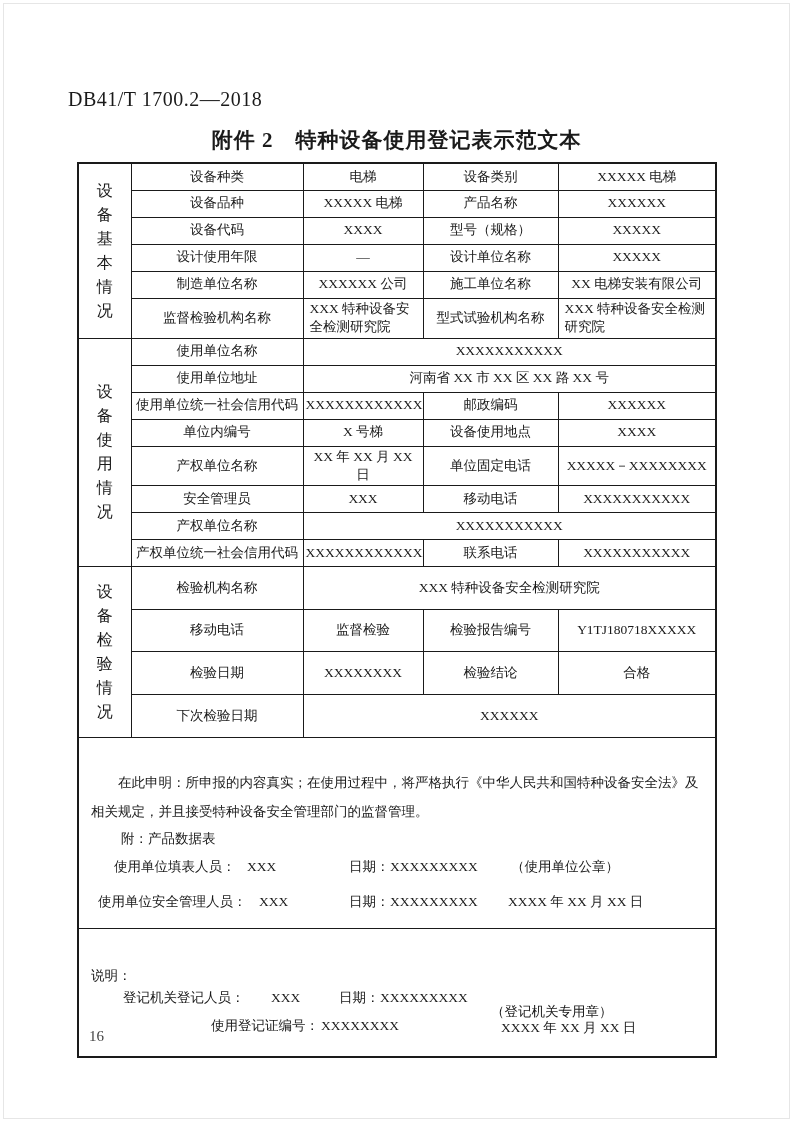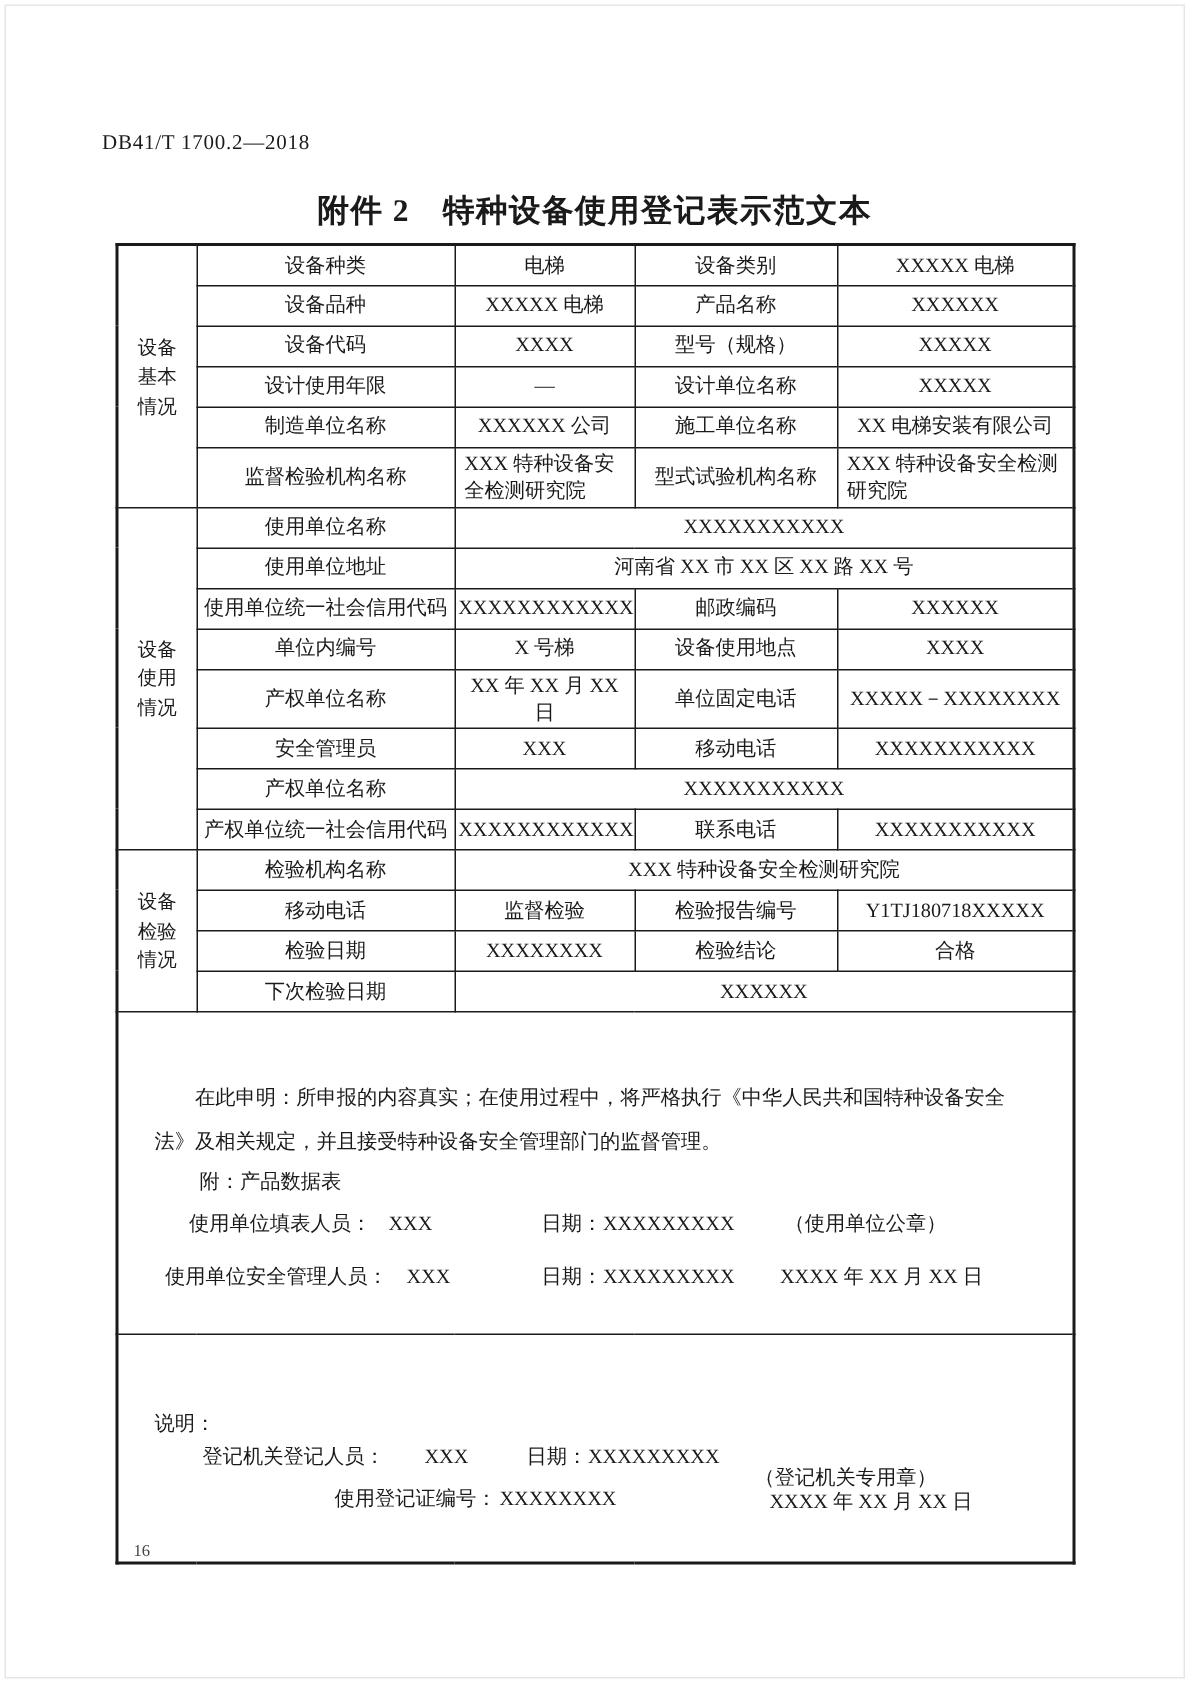--- a/index.html
+++ b/index.html
@@ -1,46 +1,46 @@
 <!DOCTYPE html>
 <html><head>
 <meta charset="utf-8">
 <style>
   html,body{margin:0;padding:0;}
   body{
     width:793px;height:1122px;position:relative;background:#ffffff;
     font-family:"Liberation Serif","DejaVu Serif",serif;color:#1a1a1a;
   }
   .page-frame{position:absolute;left:3px;top:3px;right:3px;bottom:3px;border:1px solid #e6e6e6;pointer-events:none;}
-  .doc-number{position:absolute;left:68px;top:88px;font-size:14px;letter-spacing:.5px;}
+  .doc-number{position:absolute;left:68px;top:88px;font-size:20px;letter-spacing:.5px;}
   .doc-title{position:absolute;left:0;top:126px;width:100%;text-align:center;font-weight:bold;font-size:21px;letter-spacing:1px;}
   .form-table{
     position:absolute;left:77px;top:162px;width:638px;
     border-collapse:collapse;table-layout:fixed;
     font-size:13.5px;
   }
   .form-table td{
     border:1px solid #1a1a1a;text-align:center;vertical-align:middle;
     padding:1px 2px;line-height:1.35;overflow:hidden;
   }
   .form-table{border:2px solid #1a1a1a;}
   .form-table tr{height:27px;}
   tr.tall{height:40px;}
   td.sec{padding:0;}
-  td.sec .vert{width:30px;margin:13px auto;word-break:break-all;line-height:1.5;font-size:13px;}
+  td.sec .vert{width:30px;margin:13px auto;word-break:break-all;line-height:1.5;font-size:16px;}
   td.left{text-align:left;padding-left:6px;}
-  td.big{padding:16px;vertical-align:top;}
+  td.big{padding:4px;vertical-align:top;}
   .decl{position:relative;height:182px;text-align:left;font-size:13.5px;}
   .decl .stmt{position:absolute;top:26px;left:8px;right:12px;margin:0;text-indent:2em;line-height:29px;}
   .decl .attach{position:absolute;top:88px;left:38px;margin:0;}
   .decl .sigrow{position:absolute;left:0;width:100%;height:20px;}
   .decl .sigrow span{position:absolute;white-space:nowrap;}
   .notes{position:relative;height:119px;text-align:right;font-size:13.5px;}
   .notes span{position:absolute;white-space:nowrap;}
-  .page-number{position:absolute;left:89px;top:1028px;font-size:11px;color:#444;}
+  .page-number{position:absolute;left:89px;top:1028px;font-size:15px;color:#444;}
 </style>
 </head>
 <body>
 
 <div class="page-frame"></div>
 
 <div class="doc-number">DB41/T 1700.2—2018</div>
 <div class="doc-title">附件 2　特种设备使用登记表示范文本</div>
 
 <table class="form-table">

